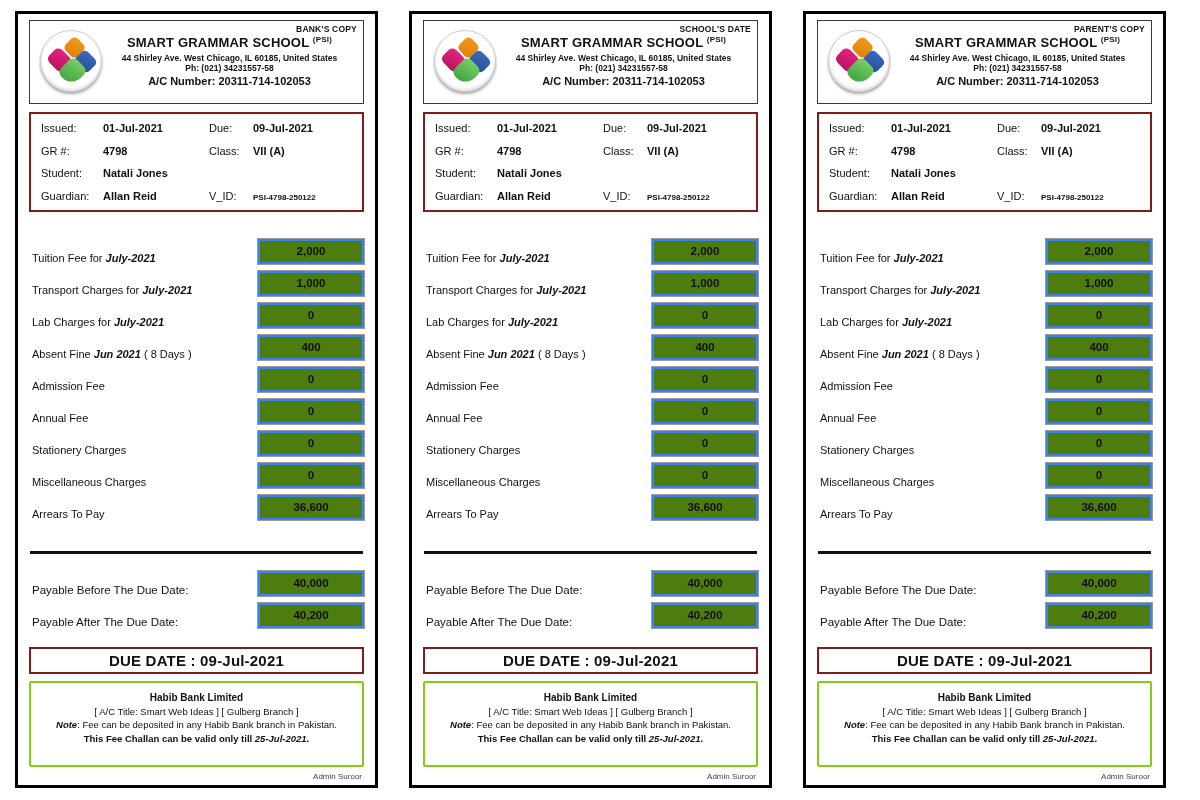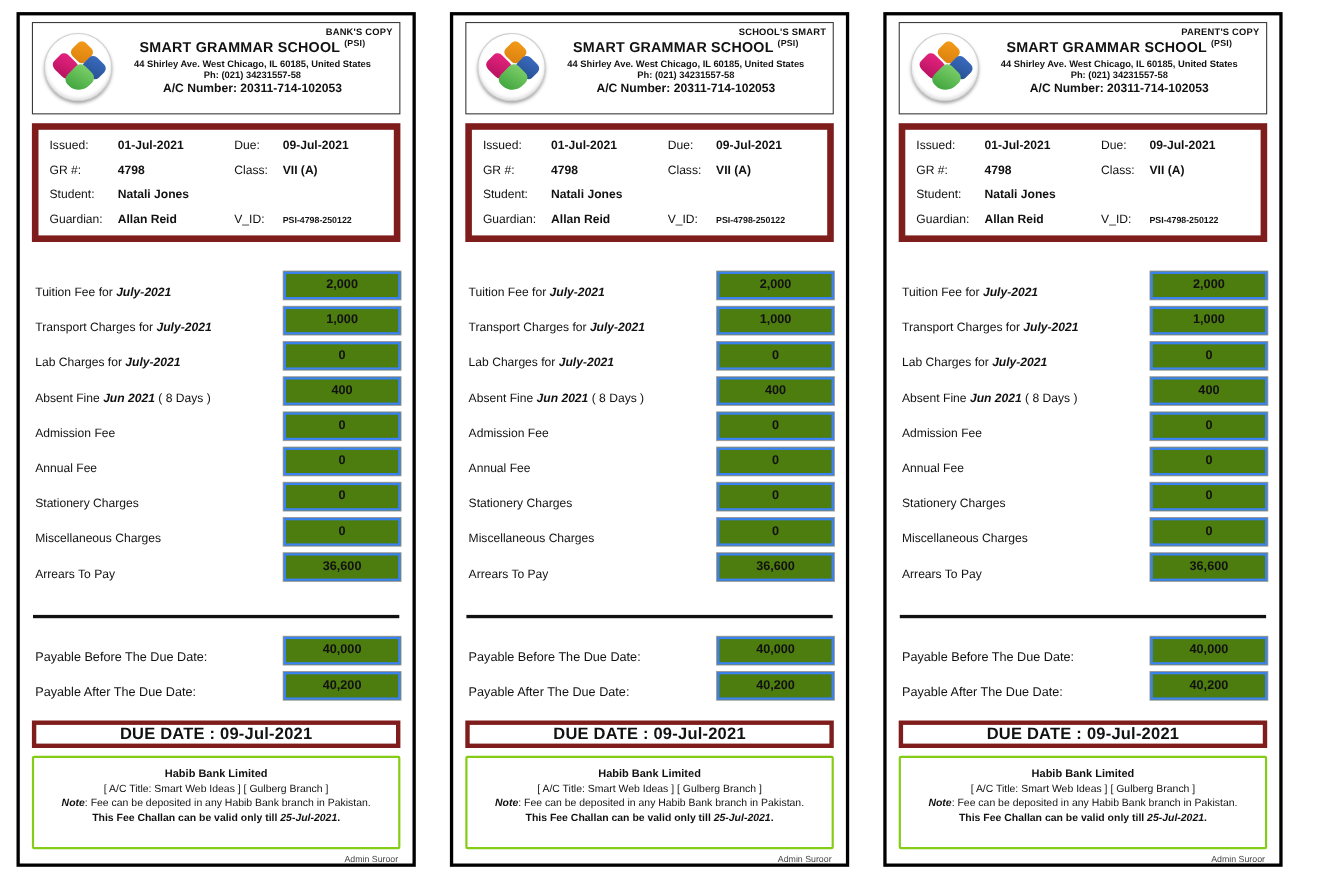--- a/index.html
+++ b/index.html
@@ -29,21 +29,21 @@
   .petal.blue   { width: 19px; height: 17px; left: 35px; top: 22px; background: linear-gradient(160deg, var(--logo-blue), #274f92); }
   .petal.green  { width: 21px; height: 23px; left: 21px; top: 29px; border-radius: 28% 28% 60% 28%; background: linear-gradient(165deg, #7fd06a, var(--logo-green)); }
   .header-text { flex: 1; text-align: center; line-height: 1.25; padding-top: 2px; }
   .school-name { font-size: 13px; font-weight: 600; letter-spacing: .2px; white-space: nowrap; }
   .school-name sup { font-size: 8px; font-weight: 600; }
   .school-address { font-size: 8.5px; font-weight: bold; margin-top: 1px; }
   .school-phone { font-size: 8.5px; font-weight: bold; }
   .school-account { font-size: 11px; font-weight: bold; margin-top: 1px; }
 
   
-  .info-box { border: 6px solid #7f1d1d; margin-top: 8px; padding: 8px 10px; }
+  .info-box { border: 2px solid #7f1d1d; margin-top: 8px; padding: 8px 10px; }
   .info-grid { display: grid; grid-template-columns: 62px 106px 44px 1fr; row-gap: 10.5px; font-size: 11px; align-items: baseline; }
   .info-label { font-weight: normal; }
   .info-value { font-weight: bold; }
   .info-value.small { font-size: 8px; }
 
   
   .fee-section { margin-top: 27px; }
   .fee-row { display: flex; align-items: flex-end; justify-content: space-between; margin-bottom: 7px; }
   .fee-label { font-size: 11px; padding-left: 3px; }
   .emph { font-weight: bold; font-style: italic; }
@@ -52,21 +52,21 @@
     border: 2px solid #3b82f6; box-shadow: 0 0 0 1px #9a9a9a;
     display: flex; align-items: center; justify-content: center;
     font-size: 11.5px; font-weight: bold; background: #4d7c0f;
   }
 
   .divider { border: 0; border-top: 3px solid #111; margin: 24px 1px 17px; }
 
   .totals .fee-label { font-size: 11.5px; }
 
   .due-banner {
-    border: 4px solid #7f1d1d; margin-top: 12px; height: 44px;
+    border: 2px solid #7f1d1d; margin-top: 12px; height: 44px;
     display: flex; align-items: center; justify-content: center;
     font-size: 15px; font-weight: bold; letter-spacing: .2px;
   }
 
   
   .footer-box {
     border: 2px solid #84cc16; border-radius: 2px; margin-top: 7px;
     padding: 8px 6px 20px; text-align: center; line-height: 1.4; font-size: 9.5px;
   }
   .footer-bank { font-weight: bold; font-size: 10px; }
@@ -182,21 +182,21 @@
       <div class="footer-note"><span class="footer-note-label">Note</span><span>: Fee can be deposited in any Habib Bank branch in Pakistan.</span></div>
       <div class="footer-validity"><span>This Fee Challan can be valid only till </span><span class="emph">25-Jul-2021</span><span>.</span></div>
     </div>
 
     <div class="admin-line">Admin Suroor</div>
   </div>
 
   <div class="challan">
 
     <div class="header-box">
-      <div class="copy-label">SCHOOL'S SMART</div>
+      <div class="copy-label">SCHOOL'S DATE</div>
       <div class="header-inner">
         <div class="logo-circle">
           <div class="petal orange"></div>
           <div class="petal pink"></div>
           <div class="petal blue"></div>
           <div class="petal green"></div>
         </div>
         <div class="header-text">
           <div class="school-name"><span>SMART GRAMMAR SCHOOL</span> <sup>(PSI)</sup></div>
           <div class="school-address">44 Shirley Ave. West Chicago, IL 60185, United States</div>

